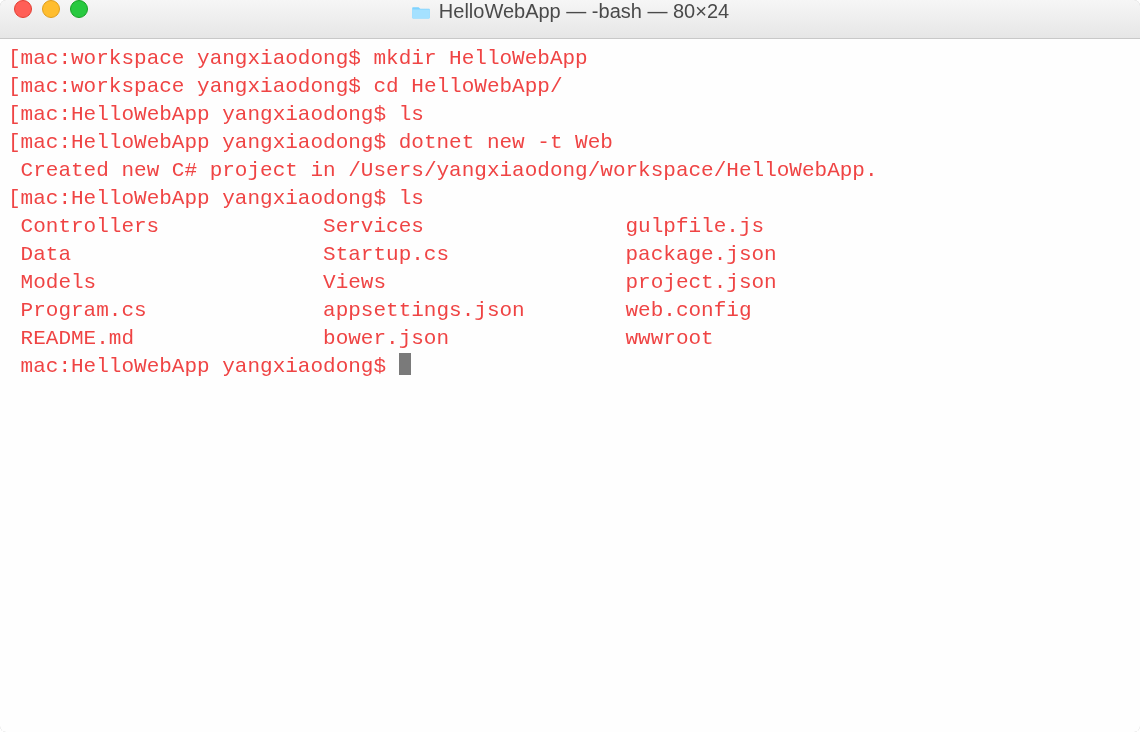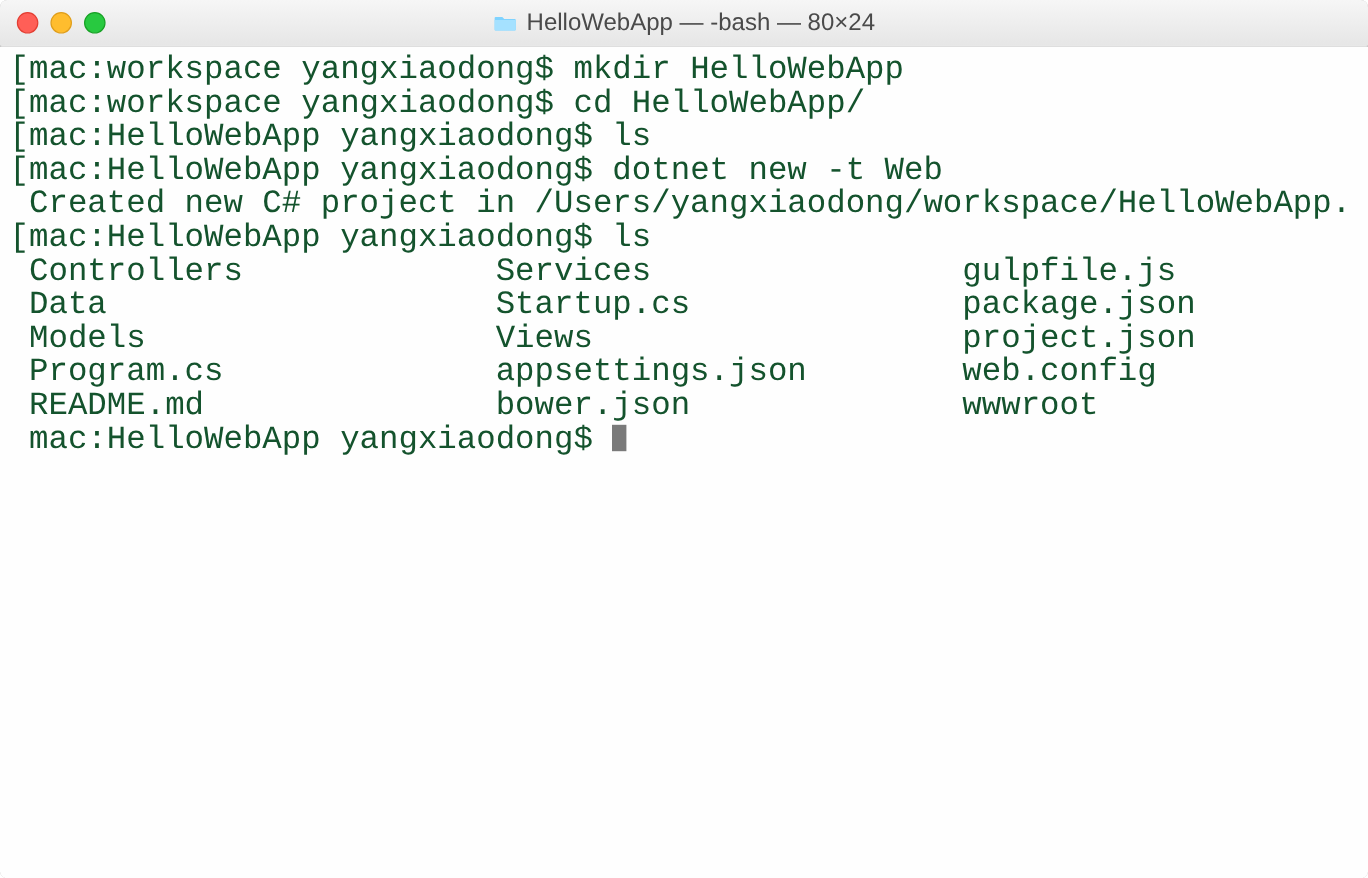--- a/index.html
+++ b/index.html
@@ -20,21 +20,20 @@
     display: flex;
     flex-direction: column;
   }
   .titlebar {
     height: 38px;
     background: linear-gradient(#f6f6f6, #e6e6e6);
     border-bottom: 1px solid #c8c8c8;
     border-top-left-radius: 6px;
     border-top-right-radius: 6px;
     display: flex;
-    align-items: center;
     position: relative;
   }
   .traffic-lights {
     display: flex;
     gap: 10px;
     margin-left: 14px;
   }
   .tl {
     width: 16px;
     height: 16px;
@@ -61,23 +60,23 @@
     height: 16px;
     display: inline-block;
   }
   .folder-icon svg { width: 100%; height: 100%; display: block; }
   .title-text { pointer-events: none; }
   .terminal-body {
     flex: 1;
     background: #fefefe;
     padding: 6px 8px 6px 8px;
     font-family: "Menlo", "Consolas", "Courier New", monospace;
-    font-size: 27px;
+    font-size: 21px;
     line-height: 28px;
-    color: #14532d;
+    color: #ef4444;
     white-space: pre;
     overflow: hidden;
     border-bottom-left-radius: 6px;
     border-bottom-right-radius: 6px;
   }
   .line { white-space: pre; }
   .cursor {
     display: inline-block;
     width: 12px;
     height: 22px;

